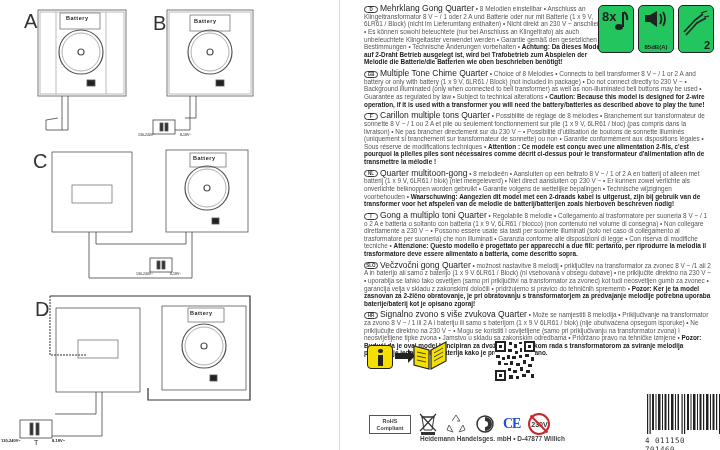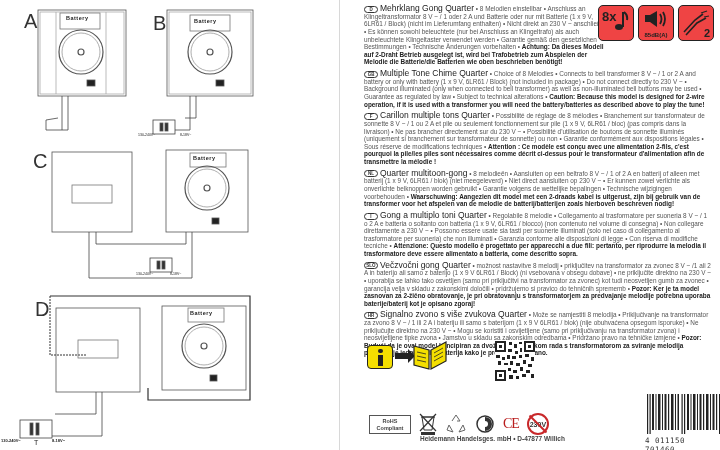--- a/index.html
+++ b/index.html
@@ -13,34 +13,34 @@
 
   
   .right-panel { position: absolute; left: 340px; top: 0; width: 380px; height: 450px; padding: 5px 8px 0 24px; }
   .section { font-size: 6.4px; line-height: 7.6px; color: #555; margin-bottom: 4px; }
   .section .flag { display: inline-block; width: 14px; height: 7px; border: 0.8px solid #333; border-radius: 4px; font-size: 4.5px; line-height: 6px; text-align: center; vertical-align: middle; margin-right: 2px; color: #333; font-weight: bold; }
   .section .title { font-weight: normal; font-size: 8.5px; color: #222; }
   .section .warn { font-weight: bold; color: #222; }
   .sec-de { width: 245px; }
 
   .icons-row { position: absolute; right: 6px; top: 5px; display: flex; gap: 4px; }
-  .yicon { width: 36px; height: 36px; background: #ef4444; border: 1.6px solid #222; border-radius: 5px; position: relative; display: flex; align-items: center; justify-content: center; }
+  .yicon { width: 36px; height: 48px; background: #22c55e; border: 1.6px solid #222; border-radius: 5px; position: relative; display: flex; align-items: center; justify-content: center; }
   .yicon .small { position: absolute; bottom: 2px; left: 0; right: 0; text-align: center; font-size: 6px; font-weight: bold; color: #222; }
 
   .bottom-area { position: absolute; left: 364px; top: 340px; width: 356px; height: 110px; }
   .info-icon { position: absolute; left: 3px; top: 5px; width: 26px; height: 24px; background: #f4df00; border: 1.6px solid #222; border-radius: 4px; }
   .info-icon .i-dot { position: absolute; left: 10px; top: 3px; width: 5px; height: 4px; background: #222; border-radius: 2px; }
   .info-icon .i-bar { position: absolute; left: 10px; top: 9px; width: 5px; height: 11px; background: #222; }
   .arrow { position: absolute; left: 31px; top: 13px; width: 14px; height: 6px; background: #222; }
   .arrow:after { content: ""; position: absolute; right: -6px; top: -4px; border-left: 7px solid #222; border-top: 7px solid transparent; border-bottom: 7px solid transparent; }
   .book-icon { position: absolute; left: 48px; top: 0px; width: 36px; height: 30px; }
   .qr { position: absolute; left: 131px; top: 1px; width: 40px; height: 40px; background: #fff; }
   .cert-row { position: absolute; left: 5px; top: 73px; display: flex; align-items: center; gap: 8px; }
   .rohs { width: 42px; height: 19px; border: 1px solid #555; font-size: 5.5px; line-height: 7px; text-align: center; font-weight: bold; color: #444; padding-top: 2px; }
-  .ce { font-size: 14px; color: #b91c1c; font-family: "Liberation Serif", serif; letter-spacing: -1px; }
+  .ce { font-size: 14px; color: #1d4ed8; font-family: "Liberation Serif", serif; letter-spacing: -1px; font-weight: bold; }
   .no230 { width: 22px; height: 22px; border: 2px solid #c8282a; border-radius: 50%; font-size: 7px; font-weight: bold; color: #333; display: flex; align-items: center; justify-content: center; position: relative; }
   .no230:after { content: ""; position: absolute; width: 24px; height: 2px; background: #c8282a; transform: rotate(45deg); }
   .barcode { position: absolute; left: 283px; top: 54px; width: 76px; height: 40px; }
   .barcode-num { position: absolute; left: 281px; top: 96px; font-family: "DejaVu Sans Mono", monospace; font-size: 7.5px; color: #333; letter-spacing: 0.5px; }
   .footer { position: absolute; left: 420px; top: 435px; font-size: 6.5px; font-weight: bold; color: #444; }
 </style>
 </head>
 <body>
 
 <div class="left-panel">

